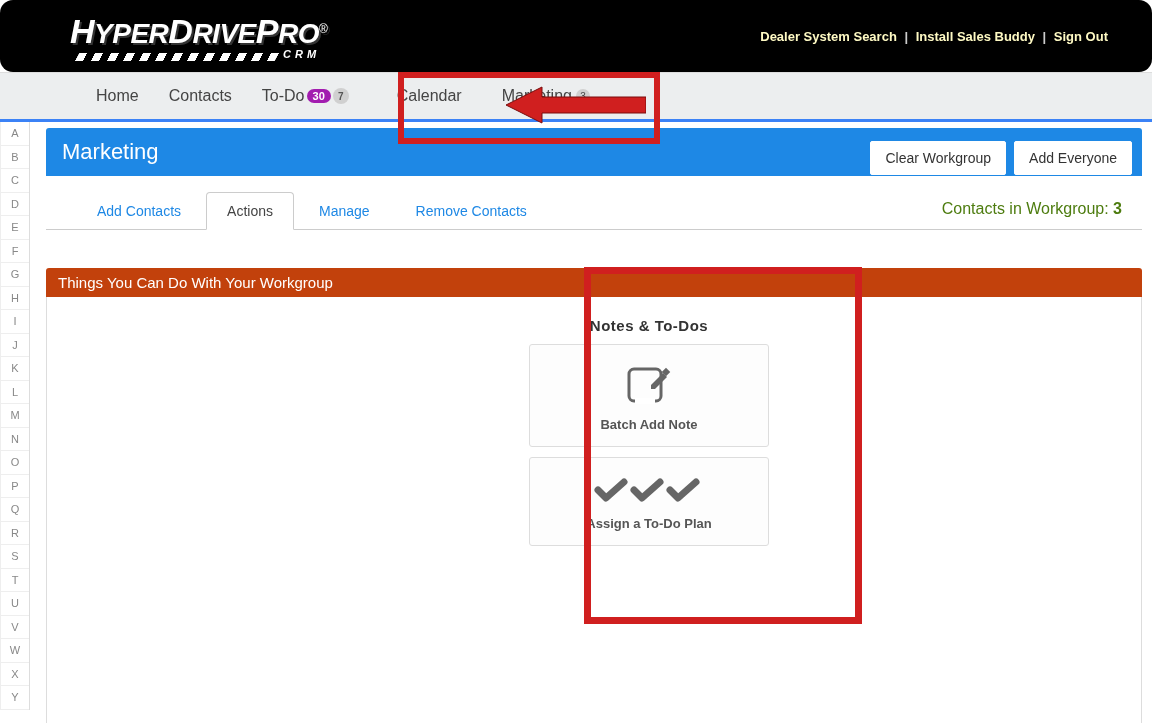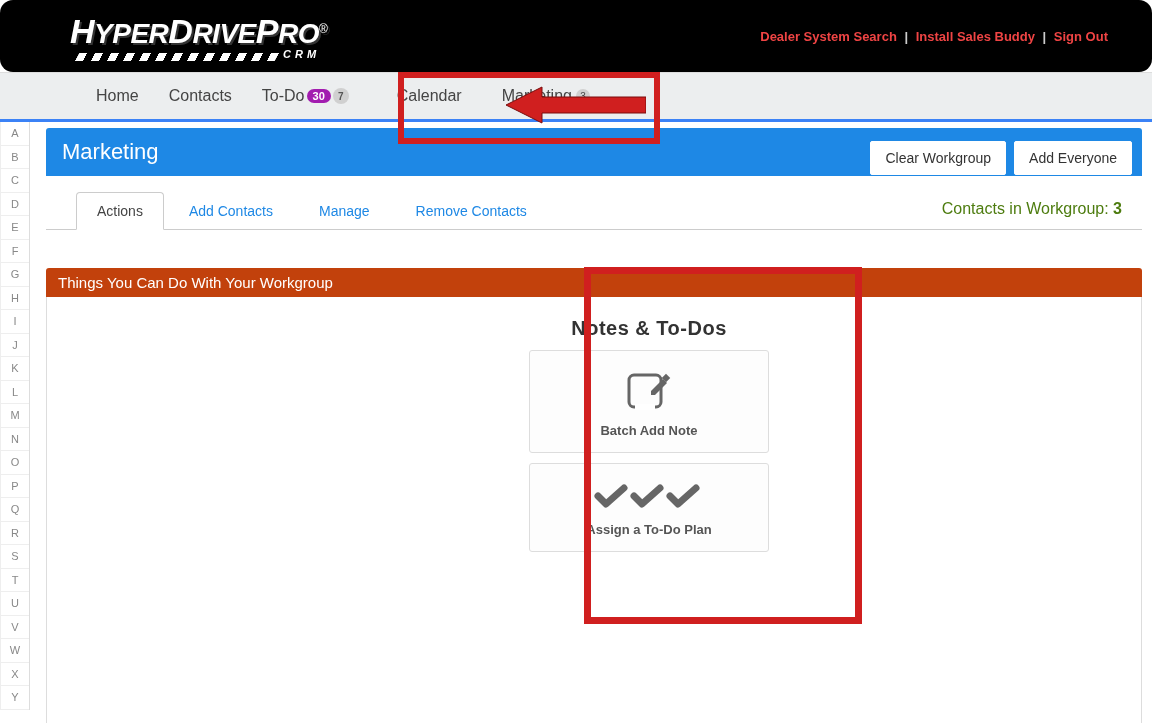--- a/index.html
+++ b/index.html
@@ -35,21 +35,21 @@
       margin-top: -4px;
     }
     .checker {
       width: 200px;
       height: 8px;
       background-image: repeating-linear-gradient(90deg, #fff 0 8px, #000 8px 16px);
       transform: skewX(-30deg);
       margin-top: 2px;
     }
     .top-links { color: #fff; font-size: 13px; font-weight: 600; }
-    .top-links a { color: #ef4444; text-decoration: none; padding: 0 4px; text-align: center; }
+    .top-links a { color: #fef9c3; text-decoration: none; padding: 0 4px; text-align: center; }
     .top-links .sep { color: #ccc; }
 
     
     .nav-bar {
       background: #eceeef;
       height: 50px;
       display: flex;
       align-items: center;
       padding-left: 81px;
       border-top: 1px solid #ddd;
@@ -238,21 +238,21 @@
       justify-content: center;
     }
 
     .card-column {
       width: 240px;
       margin-left: 110px;
     }
     .card-section-title {
       text-align: center;
       font-weight: 700;
-      font-size: 20px;
+      font-size: 15px;
       color: #333;
       letter-spacing: 0.5px;
       padding: 6px 0 10px;
     }
     .action-card {
       border: 1px solid #ddd;
       border-radius: 3px;
       margin-bottom: 10px;
       padding: 18px 10px 14px;
       text-align: center;
@@ -354,22 +354,22 @@
 <div class="main">
   <div class="page-header">
     <div class="page-title">Marketing</div>
     <div class="header-buttons">
       <button class="btn-white">Clear Workgroup</button>
       <button class="btn-white">Add Everyone</button>
     </div>
   </div>
 
   <div class="tab-row">
+    <div class="tab">Add Contacts</div>
     <div class="tab active">Actions</div>
-    <div class="tab">Add Contacts</div>
     <div class="tab">Manage</div>
     <div class="tab">Remove Contacts</div>
     <div class="workgroup-count">
       <span>Contacts in Workgroup: </span><b>3</b>
     </div>
   </div>
 
   <div class="sub-panel">
     <div class="sub-panel-header">Things You Can Do With Your Workgroup</div>
     <div class="sub-panel-body">

